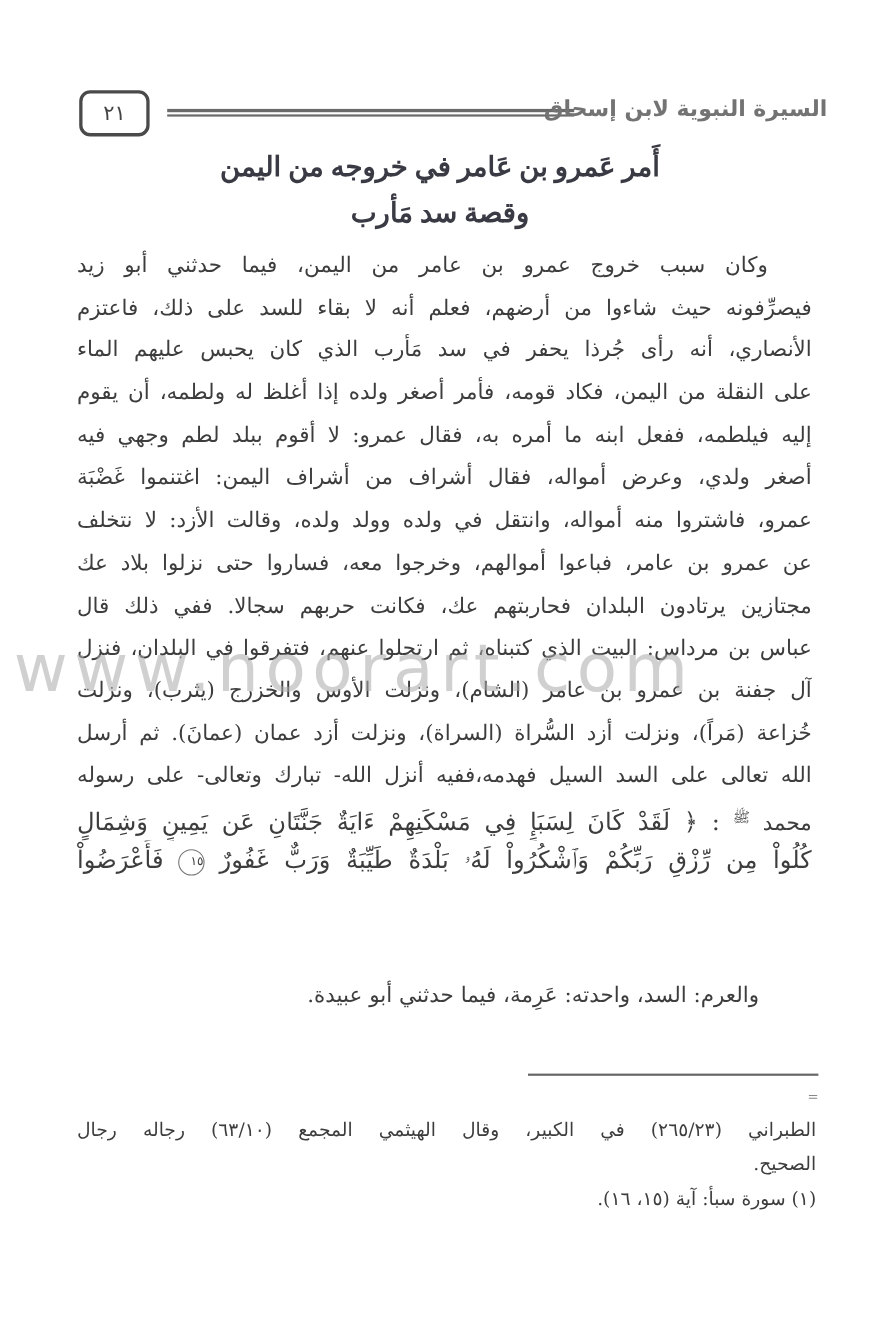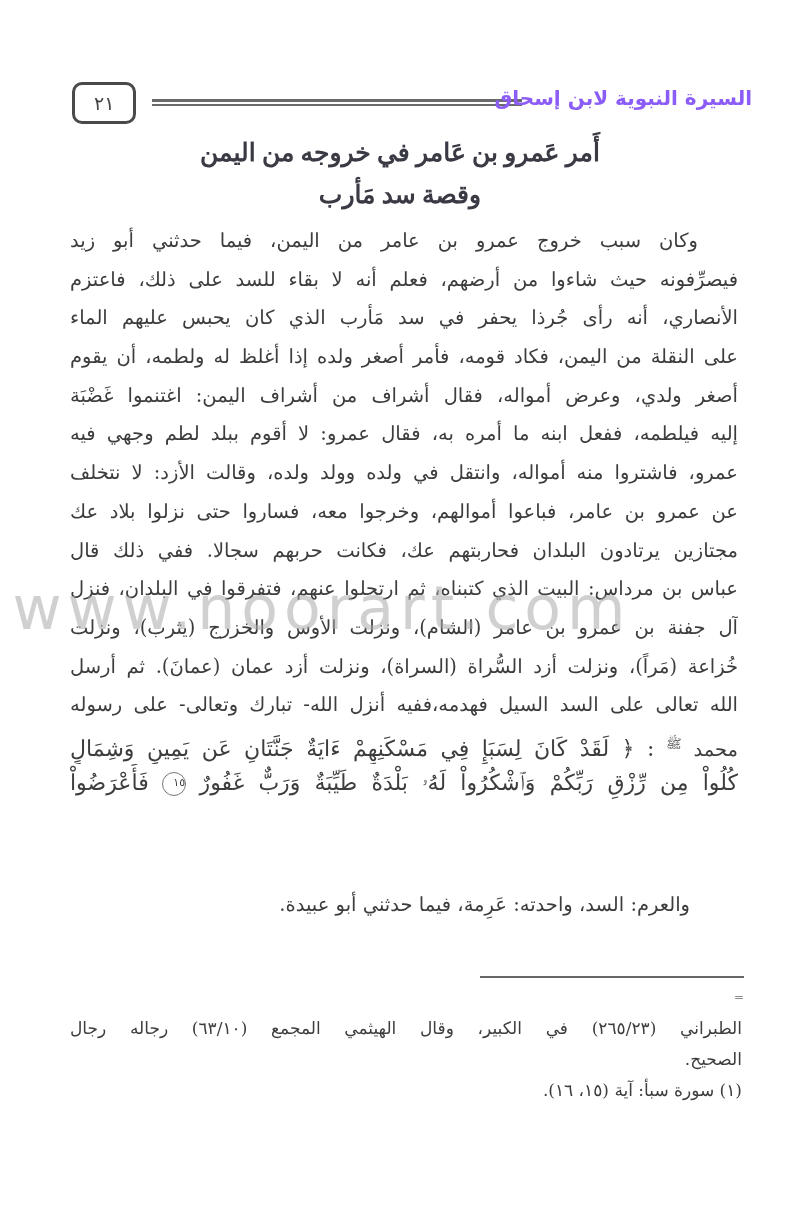--- a/index.html
+++ b/index.html
@@ -30,45 +30,44 @@
     }
     .page-num-box {
       position: absolute;
       left: 0; top: 0;
       width: 64px; height: 42px;
       border: 3px solid #4a4a4a;
       border-radius: 10px;
       box-sizing: border-box;
       display: flex;
       align-items: center;
-      justify-content: flex-start;
+      justify-content: center;
       font-family: Liberation Serif, serif;
       font-size: 19px;
       color: #444;
-      padding-left: 19px;
     }
     .header-rule {
       position: absolute;
       left: 80px;
       top: 17px;
       width: 370px;
       height: 7px;
       border-top: 3px solid #6a6a6a;
       border-bottom: 2px solid #6a6a6a;
       box-sizing: border-box;
     }
     .header-title {
       position: absolute;
       right: 0;
       top: 4px;
       direction: rtl;
       font-family: "DejaVu Sans", sans-serif;
       font-weight: bold;
       font-size: 20px;
-      color: #8b5cf6;
+      color: #737373;
       white-space: nowrap;
       text-align: right;
     }
     
     .chapter-title {
       position: absolute;
       top: 132px;
       left: 0;
       width: 800px;
       text-align: center;
@@ -203,22 +202,22 @@
   <div class="chapter-title">
     <div>أَمر عَمرو بن عَامر في خروجه من اليمن</div>
     <div>وقصة سد مَأرب</div>
   </div>
 
   <div class="body-text">
     <span class="line first">وكان سبب خروج عمرو بن عامر من اليمن، فيما حدثني أبو زيد</span>
     <span class="line">فيصرِّفونه حيث شاءوا من أرضهم، فعلم أنه لا بقاء للسد على ذلك، فاعتزم</span>
     <span class="line">الأنصاري، أنه رأى جُرذا يحفر في سد مَأرب الذي كان يحبس عليهم الماء</span>
     <span class="line">على النقلة من اليمن، فكاد قومه، فأمر أصغر ولده إذا أغلظ له ولطمه، أن يقوم</span>
+    <span class="line">إليه فيلطمه، ففعل ابنه ما أمره به، فقال عمرو: لا أقوم ببلد لطم وجهي فيه</span>
     <span class="line">أصغر ولدي، وعرض أمواله، فقال أشراف من أشراف اليمن: اغتنموا غَضْبَة</span>
-    <span class="line">إليه فيلطمه، ففعل ابنه ما أمره به، فقال عمرو: لا أقوم ببلد لطم وجهي فيه</span>
     <span class="line">عمرو، فاشتروا منه أمواله، وانتقل في ولده وولد ولده، وقالت الأزد: لا نتخلف</span>
     <span class="line">عن عمرو بن عامر، فباعوا أموالهم، وخرجوا معه، فساروا حتى نزلوا بلاد عك</span>
     <span class="line">مجتازين يرتادون البلدان فحاربتهم عك، فكانت حربهم سجالا. ففي ذلك قال</span>
     <span class="line">عباس بن مرداس: البيت الذي كتبناه، ثم ارتحلوا عنهم، فتفرقوا في البلدان، فنزل</span>
     <span class="line">آل جفنة بن عمرو بن عامر (الشام)، ونزلت الأوس والخزرج (يثرب)، ونزلت</span>
     <span class="line">خُزاعة (مَراً)، ونزلت أزد السُّراة (السراة)، ونزلت أزد عمان (عمانَ). ثم أرسل</span>
     <span class="line">الله تعالى على السد السيل فهدمه،ففيه أنزل الله- تبارك وتعالى- على رسوله</span>
     <span class="line">
       <span>محمد</span>
       <span class="salawat">ﷺ</span>

